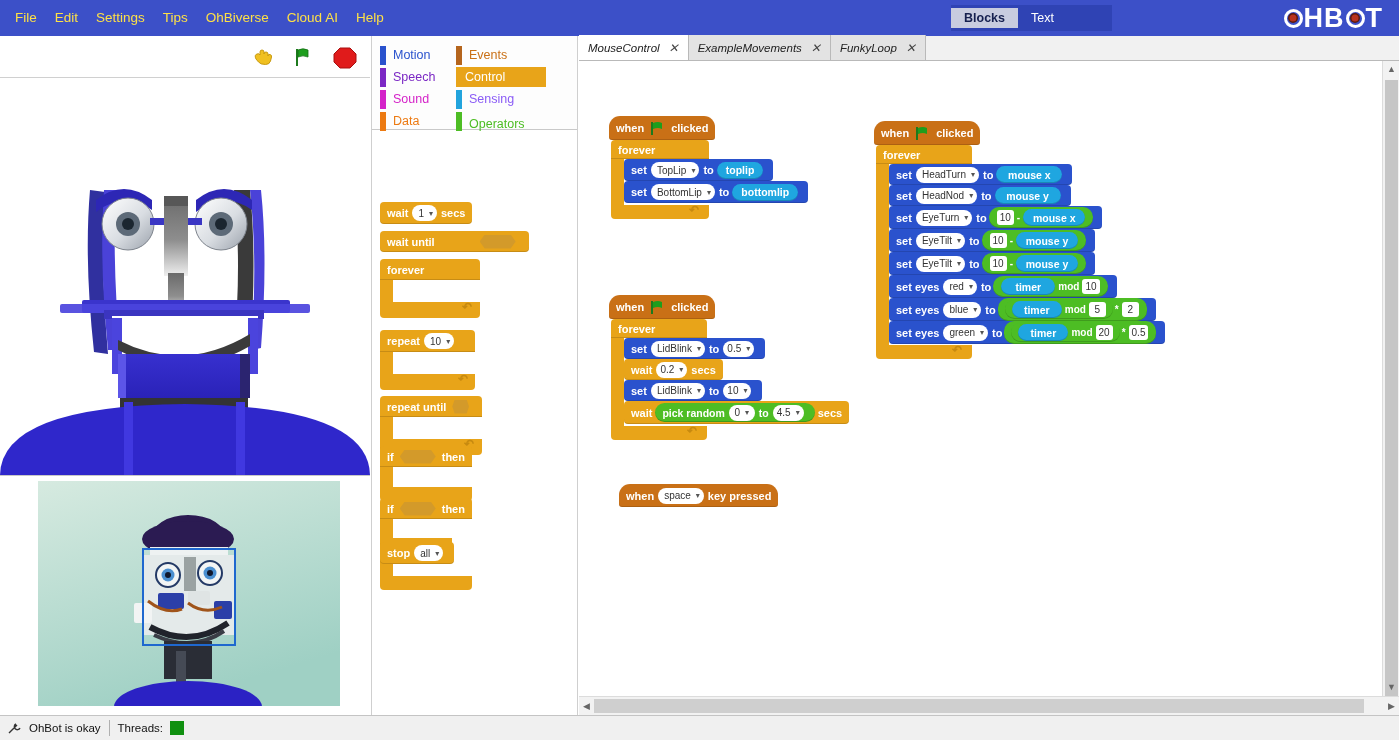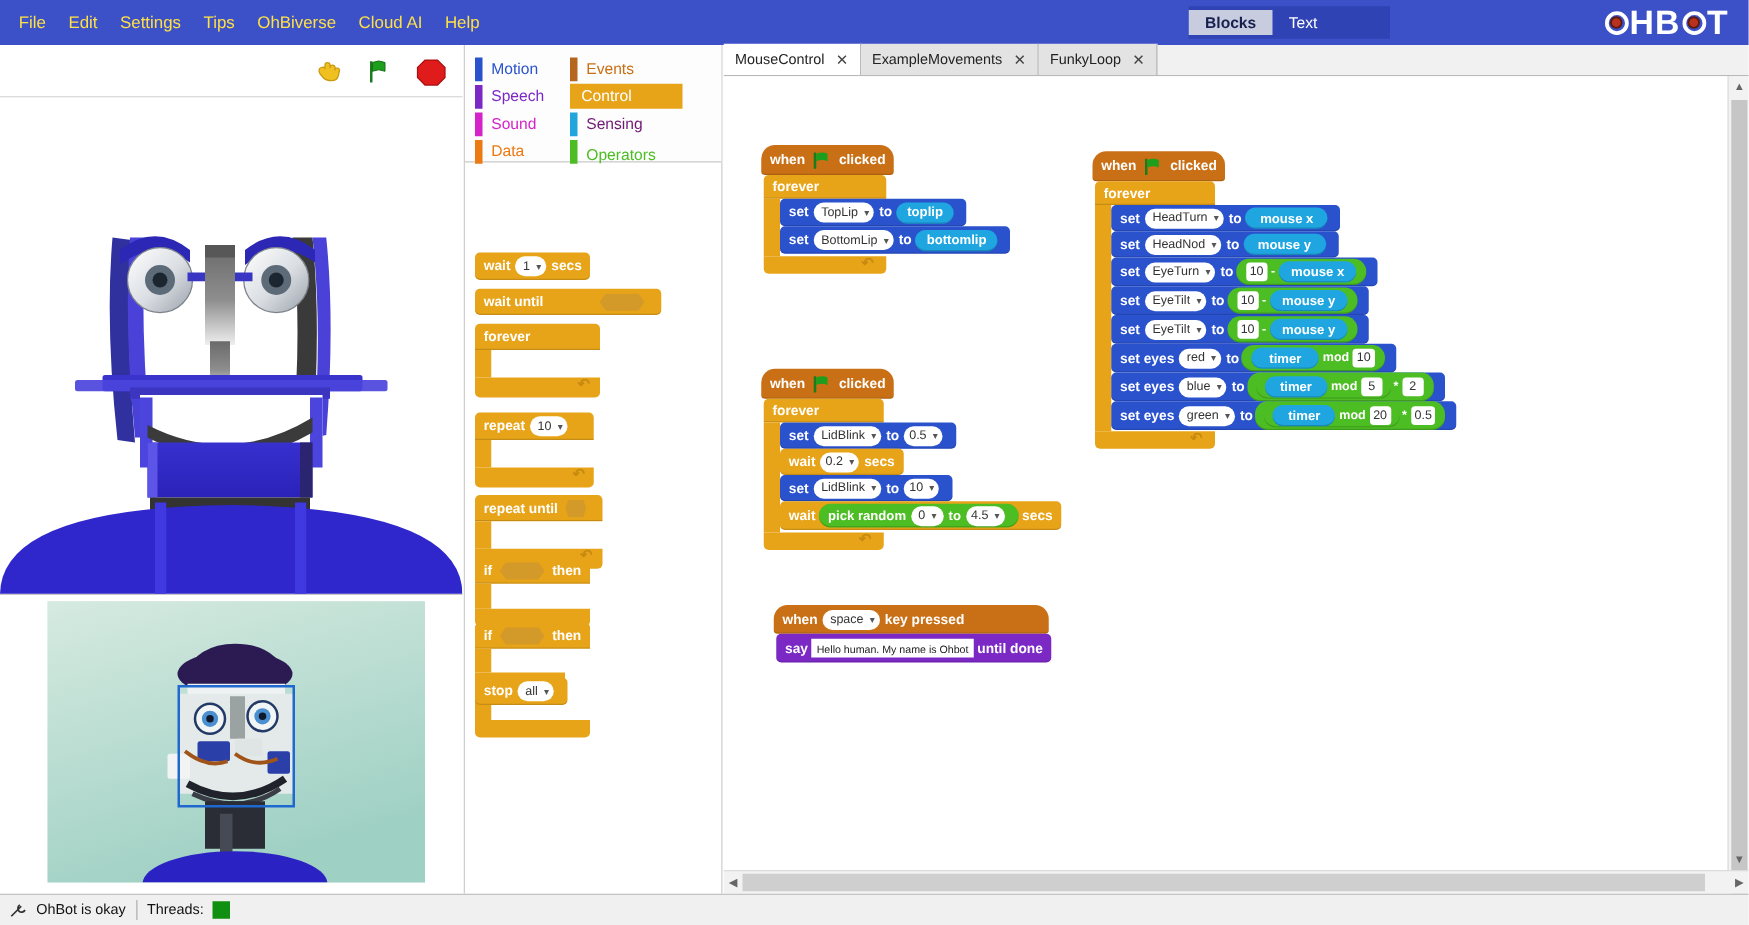--- a/index.html
+++ b/index.html
@@ -144,21 +144,21 @@
     position:absolute; font-size:12px; color:#c78a10; font-weight:bold;
   }
 
   
   #canvas-area {
     position:absolute; left:579px; top:36px; width:820px; height:679px;
     background:#ffffff;
   }
   #tabbar {
     position:absolute; left:0; top:0; width:100%; height:25px;
-    background:#f1f1f1; border-bottom:1px solid #b9b9b9; display:flex; align-items:flex-end;
+    background:#f1f1f1; border-bottom:1px solid #b9b9b9; display:flex; align-items:flex-end;font-style:italic;
   }
   .tab {
     height:25px; display:flex; align-items:center; padding:0 9px;
     font-size:11.5px; color:#222; background:#e3e3e3;
     border-right:1px solid #b9b9b9; cursor:pointer; white-space:nowrap;
   }
   .tab.active { background:#ffffff; }
   .tab .x { margin-left:9px; font-size:12px; color:#444; cursor:pointer; }
   #scripts {
     position:absolute; left:0; top:25px; right:17px; bottom:19px;
@@ -374,21 +374,21 @@
     <div class="cat" style="left:84px; top:9px;align-items:center;">
       <span class="swatch" style="background:#b5651d"></span>
       <span class="clabel" style="color:#c97016">Events</span>
     </div>
     <div class="cat sel" style="left:84px; top:31px; width:90px;">
       <span class="swatch"></span>
       <span class="clabel">Control</span>
     </div>
     <div class="cat" style="left:84px; top:53px;">
       <span class="swatch" style="background:#22a4dd"></span>
-      <span class="clabel" style="color:#701a75">Sensing</span>
+      <span class="clabel" style="color:#8b5cf6">Sensing</span>
     </div>
     <div class="cat" style="left:84px; top:75px;align-items:flex-end;">
       <span class="swatch" style="background:#4dbd24"></span>
       <span class="clabel" style="color:#4dbd24">Operators</span>
     </div>
   </div>
 
   <div id="blocklist">
 
     <div class="blk ctrl" style="left:8px; top:70px; height:22px;">
@@ -602,25 +602,20 @@
 
     <div style="position:absolute; left:40px; top:423px;">
       <div class="blk evt" style="position:relative; left:0; top:0; height:23px; border-radius:11px 11px 3px 3px;">
         <span>when</span>
         <span class="field">
           <span class="cv">space</span>
           <span class="arrow">▾</span>
         </span>
         <span>key pressed</span>
       </div>
-      <div class="blk speech" style="position:relative; left:2px; top:0; height:23px;">
-        <span>say</span>
-        <span class="txtfield">Hello human.  My name is Ohbot</span>
-        <span>until done</span>
-      </div>
     </div>
 
     <div style="position:absolute; left:295px; top:60px;">
       <div class="blk evt" style="position:relative; left:0; top:0; height:24px; border-radius:11px 11px 3px 3px;">
         <span>when</span>
         <svg width="17" height="15" style="margin:0 5px">
           <rect x="2" y="1" width="2" height="13" fill="#1d7a1d"></rect>
           <path d="M4 2 q5-2 9 0 l0 6 q-4-2-9 0 z" fill="#1d9e1d"></path>
         </svg>
         <span>clicked</span>

